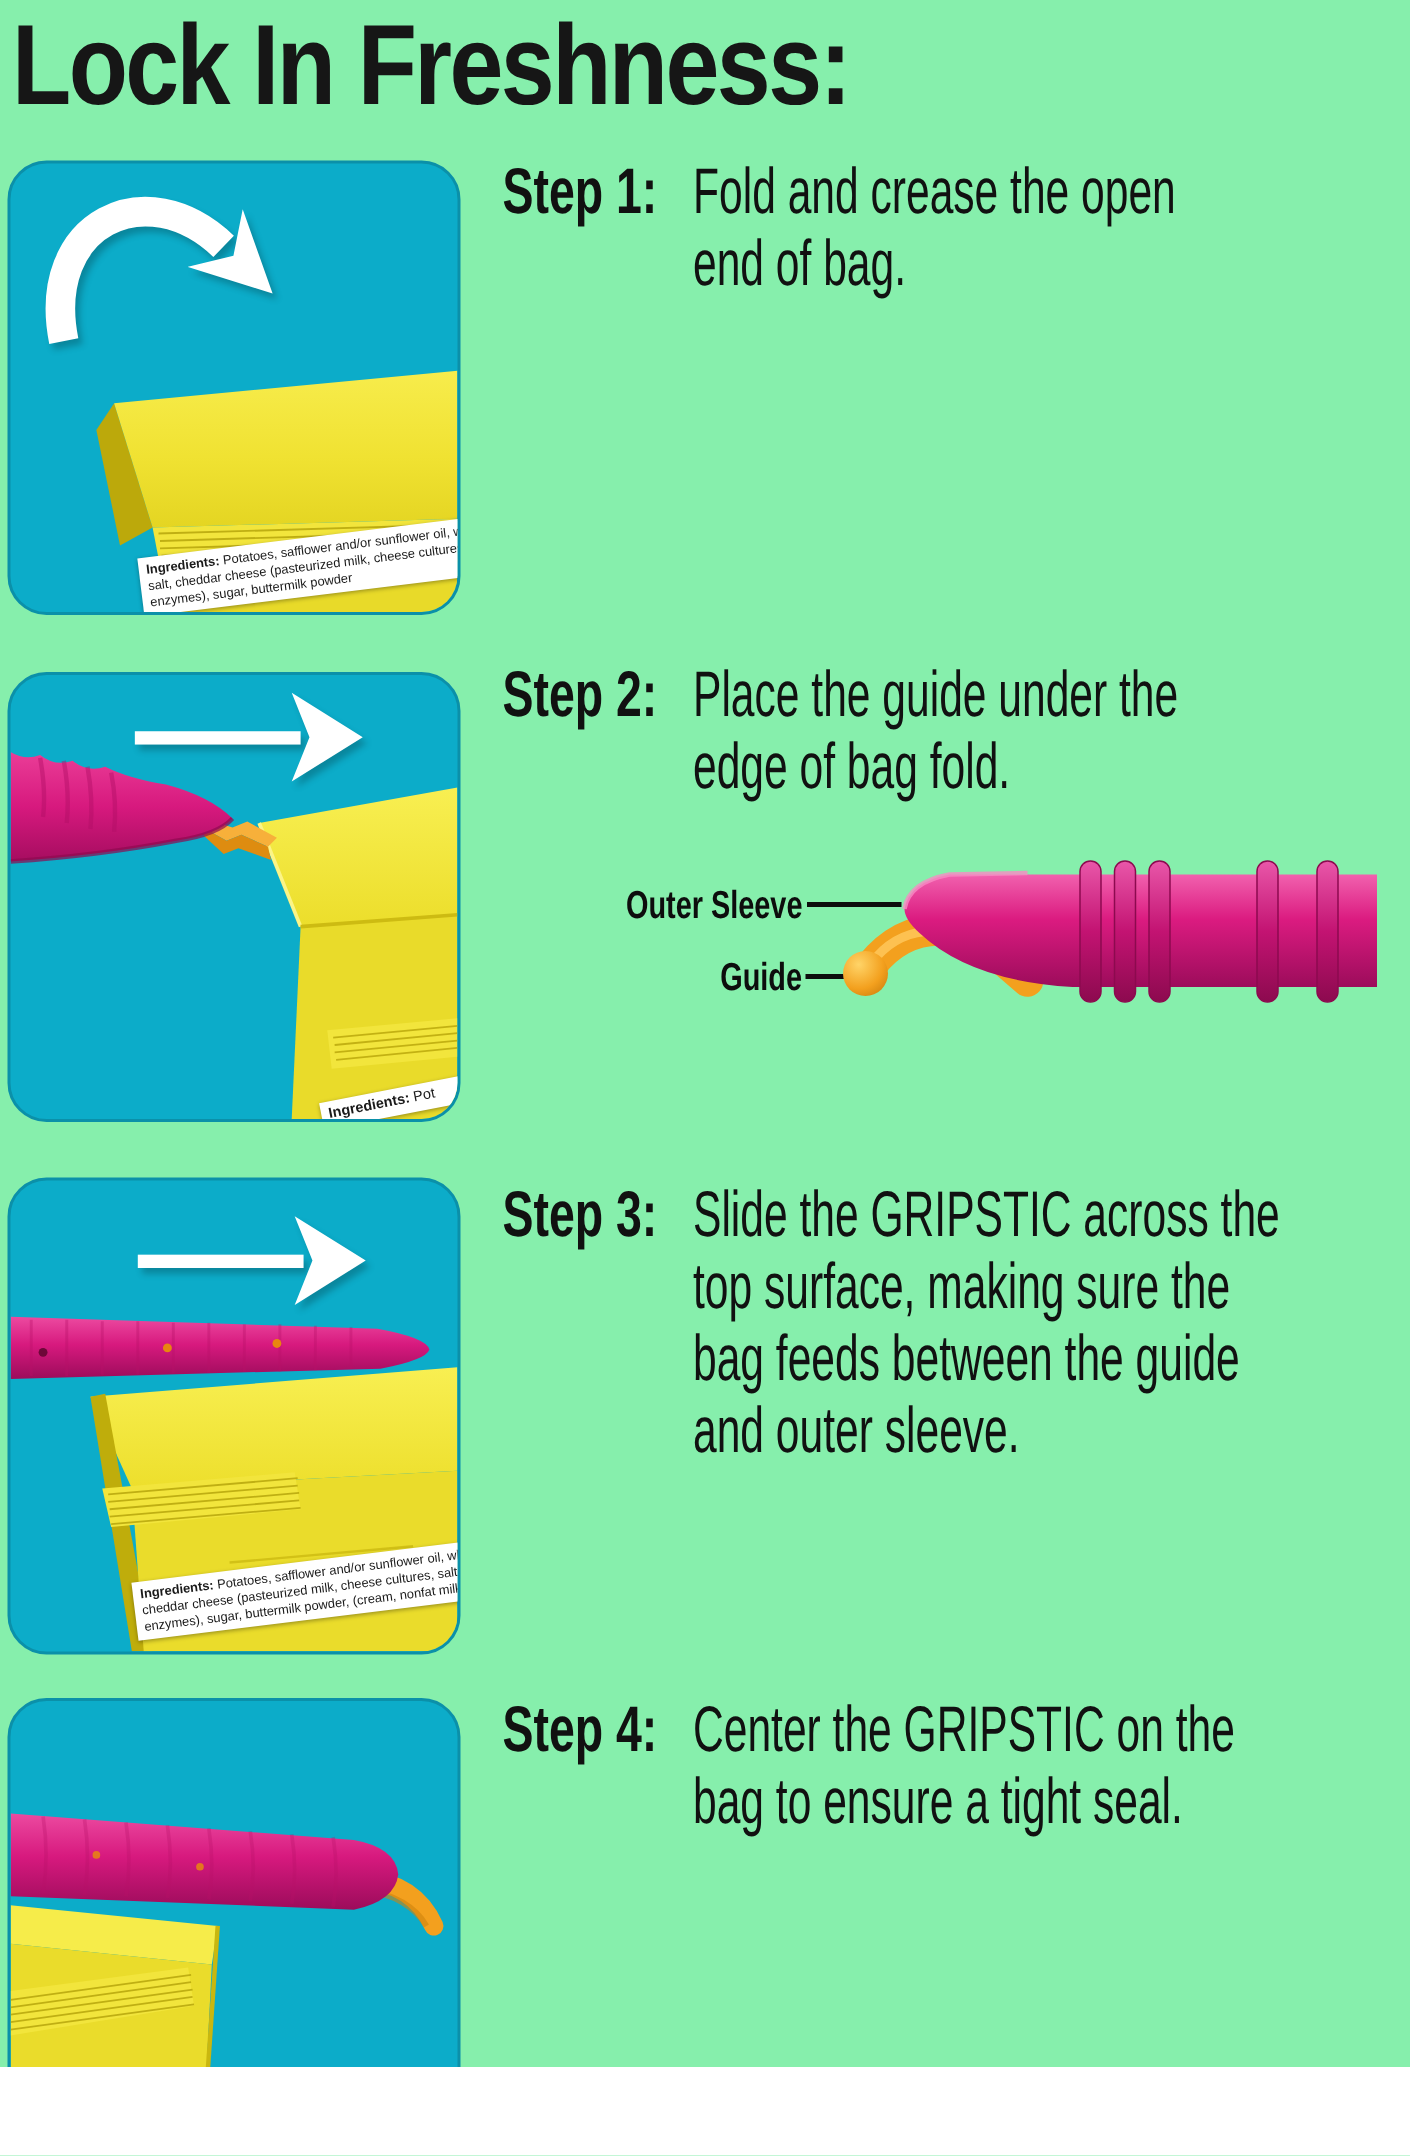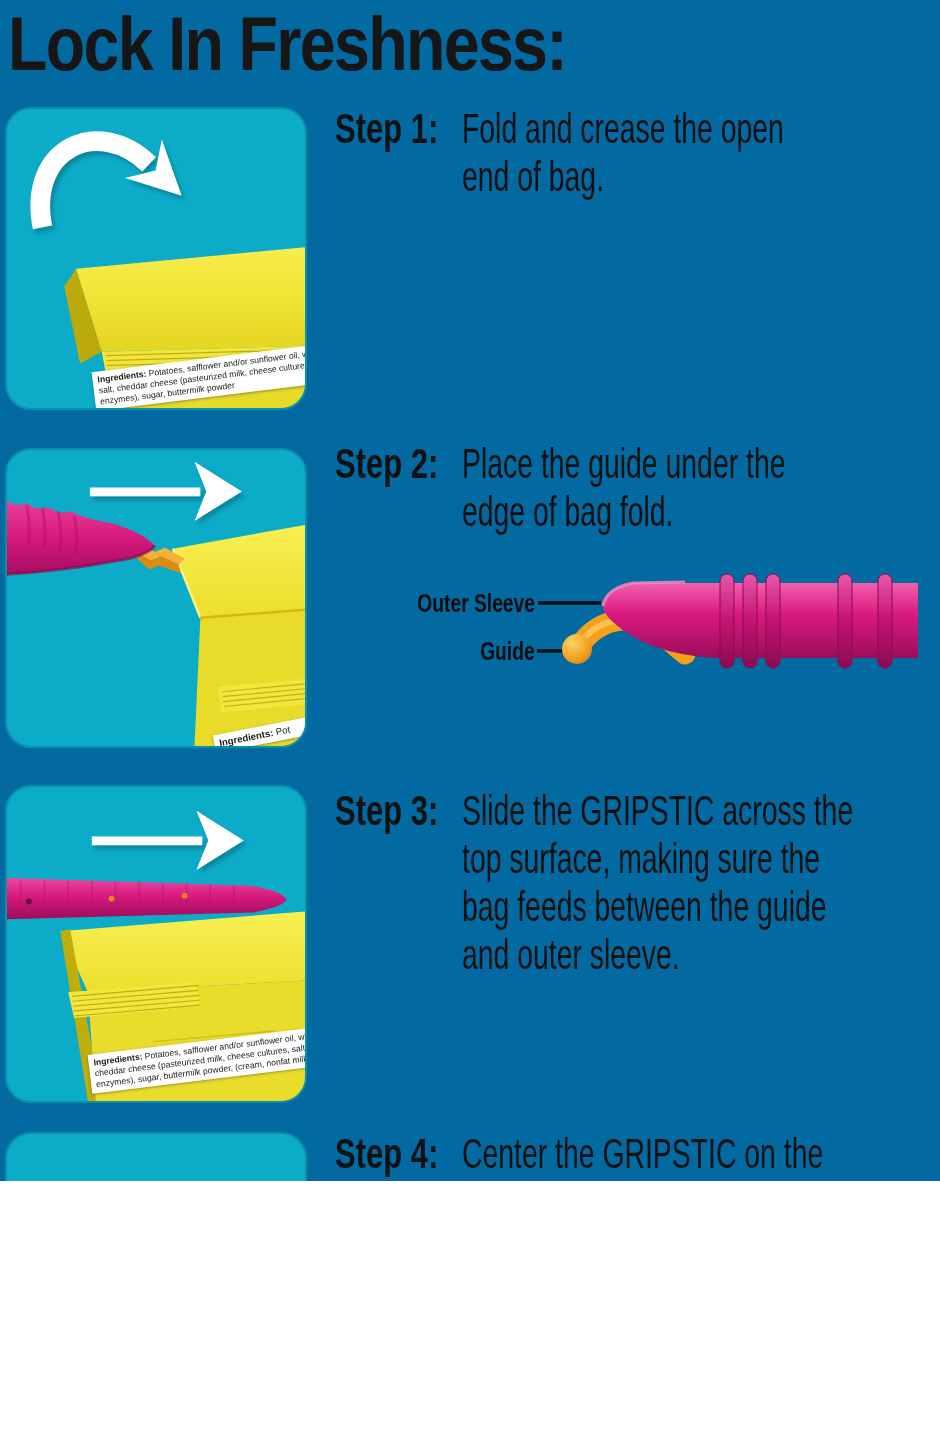--- a/index.html
+++ b/index.html
@@ -1,16 +1,16 @@
 <!DOCTYPE html>
 <html><head>
 <meta charset="utf-8">
 <style>
   html,body{margin:0;padding:0;background:#fff;}
-  .page{position:relative;width:940px;height:1181px;background:#0369a1;overflow:hidden;
+  .page{position:relative;width:940px;height:1378px;background:#86efac;overflow:hidden;
         font-family:"Liberation Sans", sans-serif;color:#1a1a1a;}
 
   .title{position:absolute;left:8px;top:0px;margin:0;font-size:76px;font-weight:bold;
          letter-spacing:-2px;color:#161616;transform:scaleX(.85);transform-origin:left top;
          white-space:nowrap;}
 
   .panel{position:absolute;left:5px;width:302px;border-radius:26px;overflow:hidden;
          box-sizing:border-box;border:2px solid #0b90a9;background:#0cacc9;}
   .p1{top:107px;height:303px;}
   .p2{top:448px;height:300px;}

